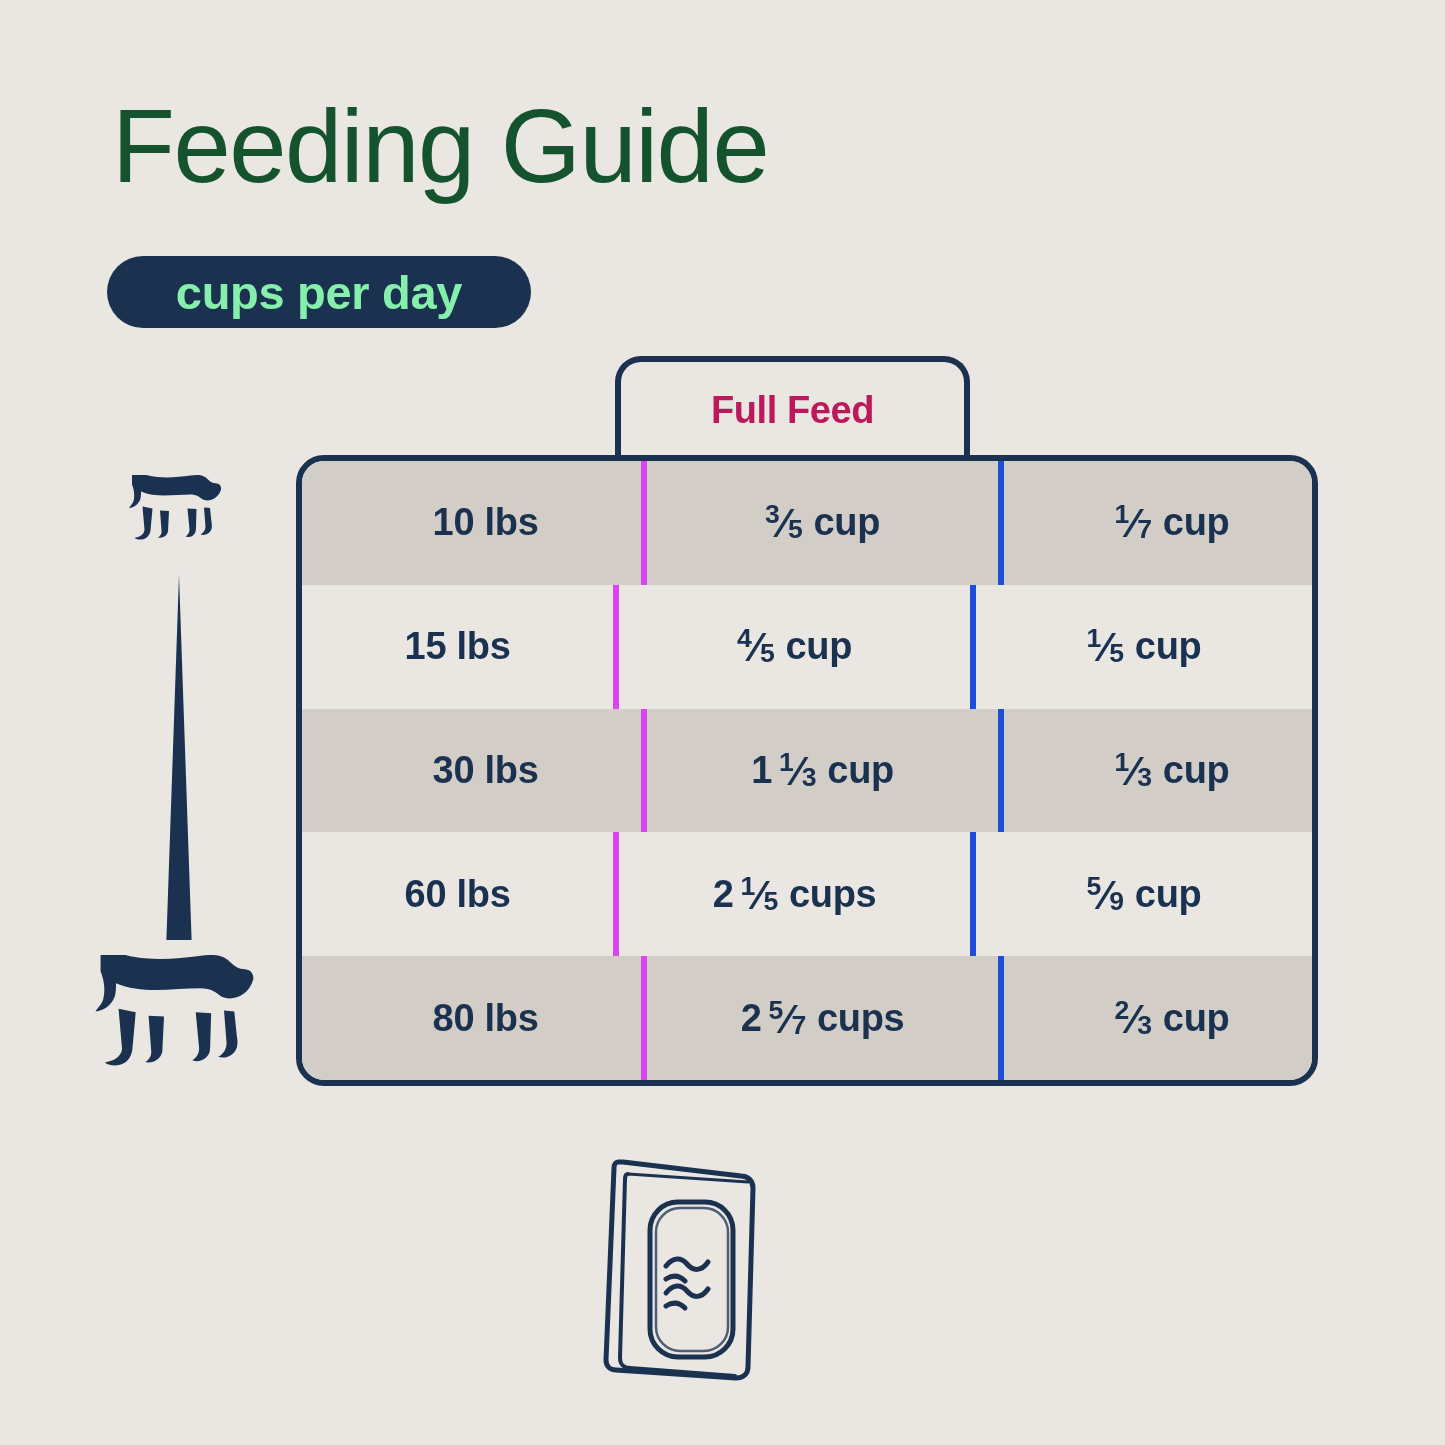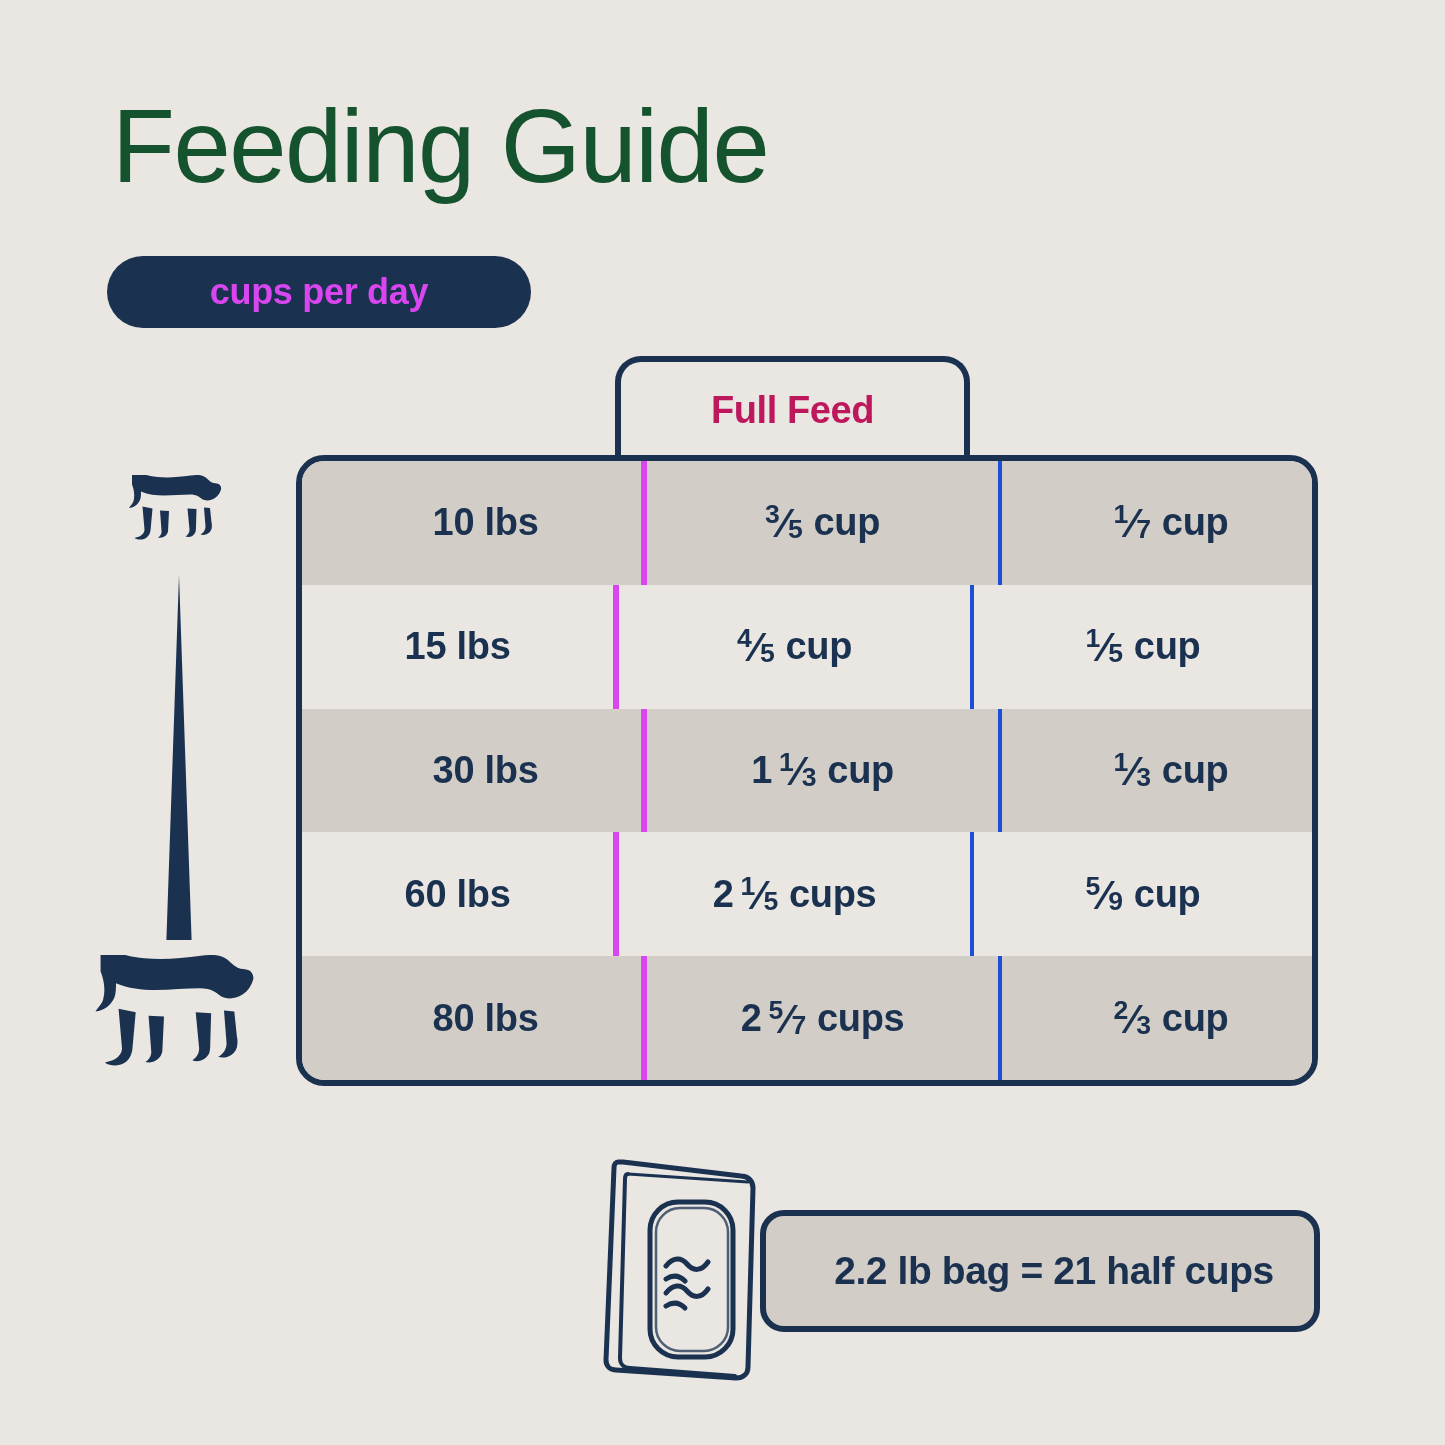--- a/index.html
+++ b/index.html
@@ -41,22 +41,22 @@
     top: 256px;
     width: 424px;
     height: 72px;
     background: #1a3150;
     border-radius: 36px;
     display: flex;
     align-items: center;
     justify-content: center;
   }
   .pill-label {
-    color: #d946ef;
-    font-size: 36px;
+    color: #86efac;
+    font-size: 47px;
     font-weight: 700;
     letter-spacing: -0.3px;
     white-space: nowrap;
   }
 
   
   .scale-col {
     position: absolute;
     left: 75px;
     top: 465px;
@@ -153,21 +153,21 @@
     justify-content: center;
     box-sizing: border-box;
     font-size: 38px;
     font-weight: 700;
     letter-spacing: -0.3px;
     color: #1a3150;
     white-space: nowrap;
   }
   .cell.c0 { width: 313px; }
   .cell.c1 { width: 359px; border-left: 6px solid #d946ef; }
-  .cell.c2 { width: 344px; border-left: 4px solid #1d4ed8; }
+  .cell.c2 { width: 344px; border-left: 6px solid #1d4ed8; }
 
   
   .frac {
     display: inline-block;
     white-space: nowrap;
   }
   .frac .num {
     font-size: 0.70em;
     vertical-align: 0.52em;
   }
@@ -337,23 +337,20 @@
         <div class="cell c2">
           <span class="frac"><span class="num">2</span><span class="sl">⁄</span><span class="den">3</span></span>
             <span class="unit">cup</span>
         </div>
       </div>
 
     </div>
   </div>
 
   <div class="banner-wrap">
-    <div class="banner-bar">
-      <span class="banner-text">2.2 lb bag = 21 half cups</span>
-    </div>
     <div class="bag-icon">
       <svg viewBox="0 0 190 236" xmlns="http://www.w3.org/2000/svg">
         <g fill="none" stroke="#1a3150" stroke-width="5" stroke-linecap="round" stroke-linejoin="round">
           <path d="M22 14 C 20 14 18 16 18 20 L 10 212 C 10 218 14 222 20 222 L 140 230
                    C 147 230 152 226 152 219 L 157 40 C 157 33 152 28 145 28 L 27 14 Z"></path>
           <path d="M32 26 C 30 26 29 28 29 31 L 24 210 C 24 216 28 220 34 220 L 139 228" stroke-width="4"></path>
           <path d="M32 26 L 152 34" stroke-width="3"></path>
           <rect x="54" y="54" width="83" height="155" rx="28" ry="28" stroke-width="5"></rect>
           <rect x="60" y="60" width="72" height="143" rx="24" ry="24" stroke-width="2.5" opacity="0.75"></rect>
           <path d="M70 118 c7 -9 15 -9 21 -2 c6 7 14 8 21 -2" stroke-width="5"></path>

